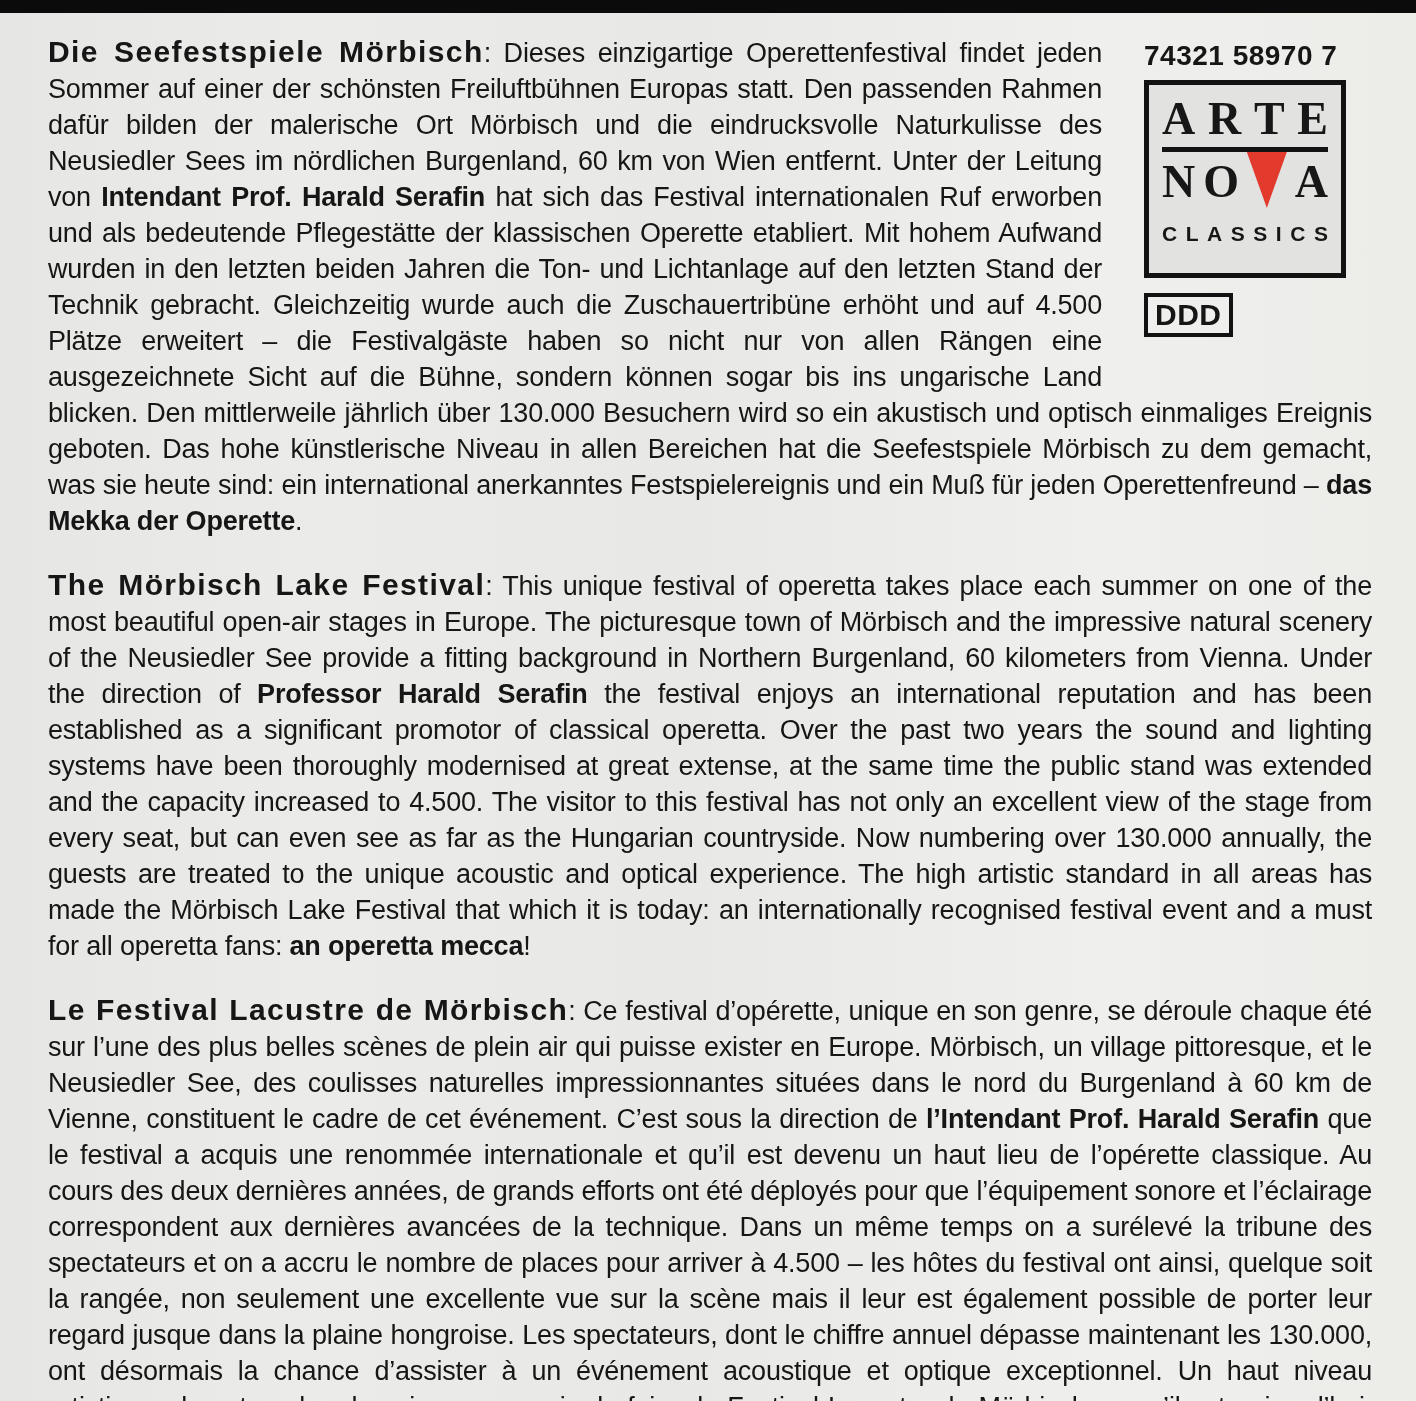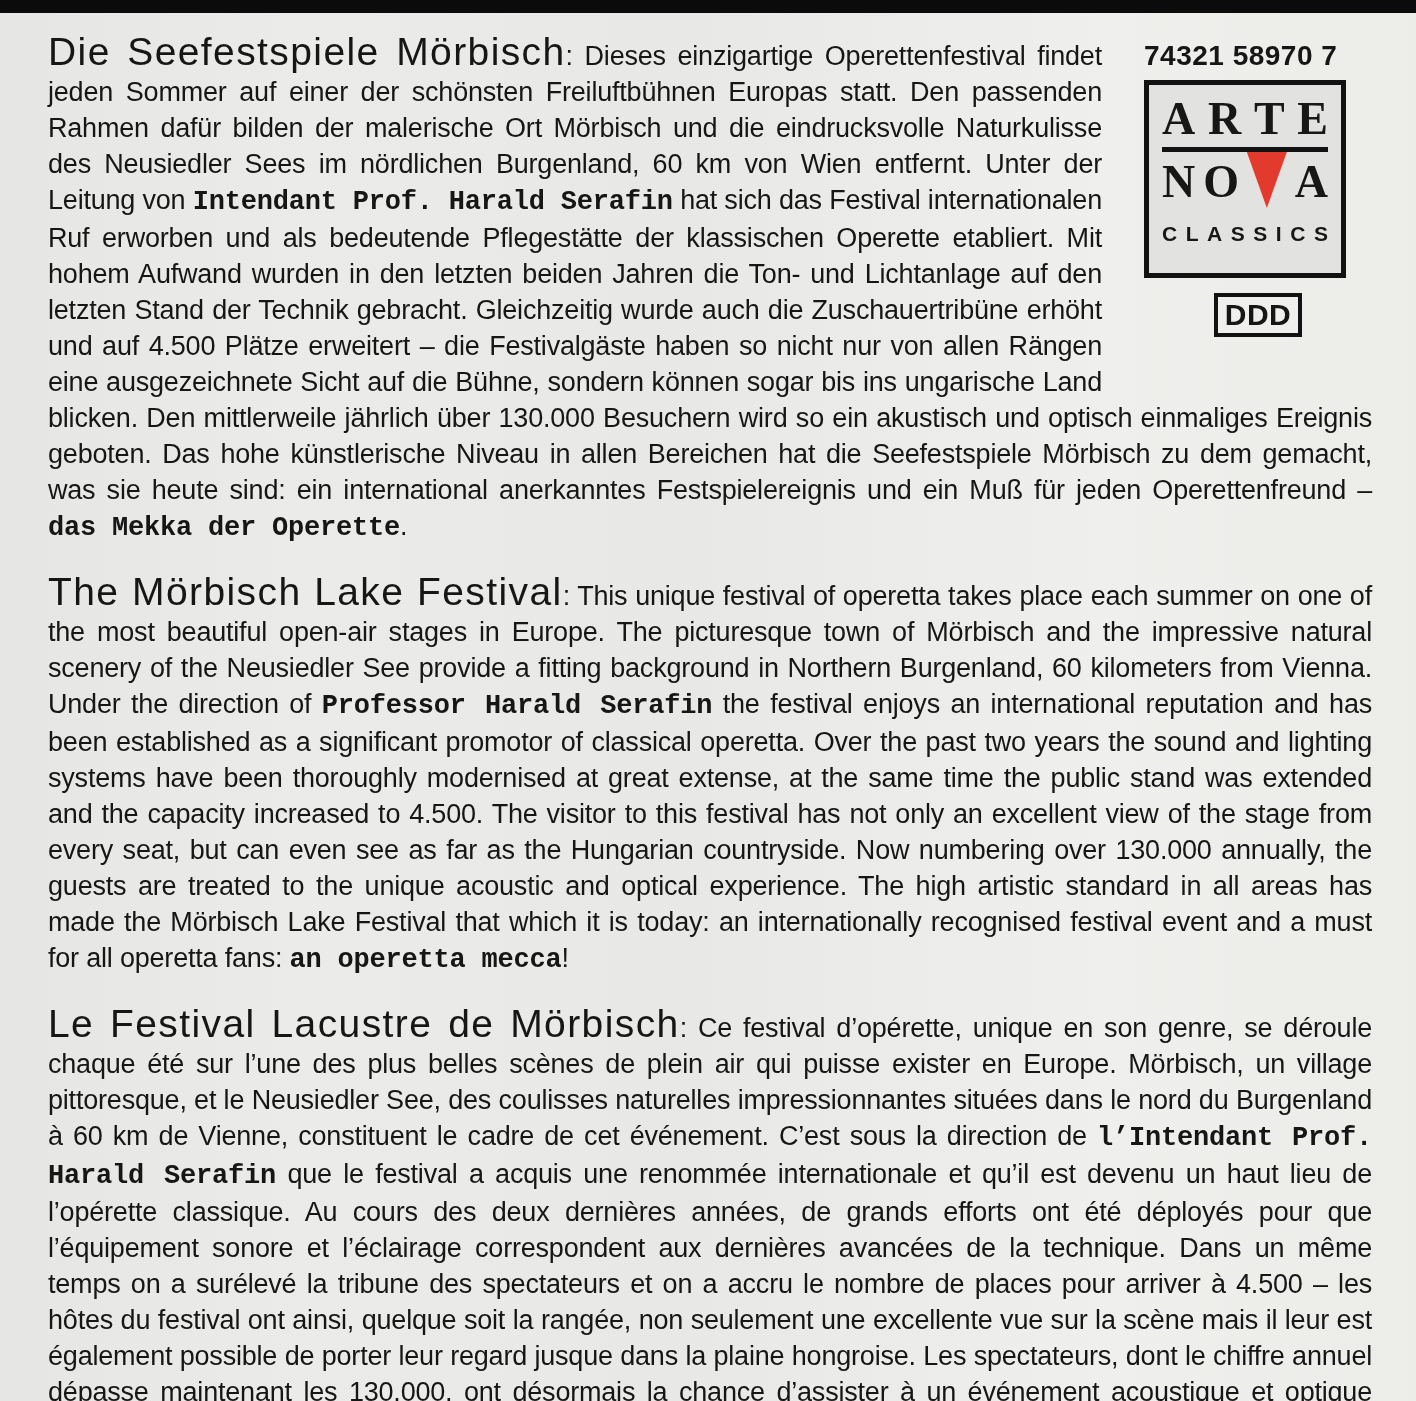--- a/index.html
+++ b/index.html
@@ -30,25 +30,25 @@
   .para {
     margin: 0 0 28px 0;
     font-size: 27px;
     line-height: 36px;
     text-align: justify;
     letter-spacing: -0.2px;
     color: #161616;
   }
   .para:last-child { margin-bottom: 0; }
   .run-headline {
-    font-weight: 400;
-    font-size: 39px;
+    font-weight: 700;
+    font-size: 30px;
     letter-spacing: 1.4px;
   }
-  .run-bold { font-weight: 700; font-family: Liberation Mono, monospace; }
+  .run-bold { font-weight: 700; }
 
   
   .label-float {
     float: right;
     width: 228px;
     margin: 6px 0 30px 42px;
   }
   .catalog {
     font-weight: 700;
     font-size: 28px;
@@ -93,21 +93,20 @@
     display: flex;
     justify-content: space-between;
     margin-top: 13px;
     font-weight: 700;
     font-size: 21px;
     line-height: 1;
     letter-spacing: 0;
     color: #171717;
   }
   .ddd-wrap {
-    text-align: center;
     margin-top: 15px;
   }
   .ddd {
     display: inline-block;
     border: 4px solid #121212;
     padding: 1px 7px 2px 7px;
     font-weight: 700;
     font-size: 30px;
     letter-spacing: 0.5px;
     line-height: 1.1;

